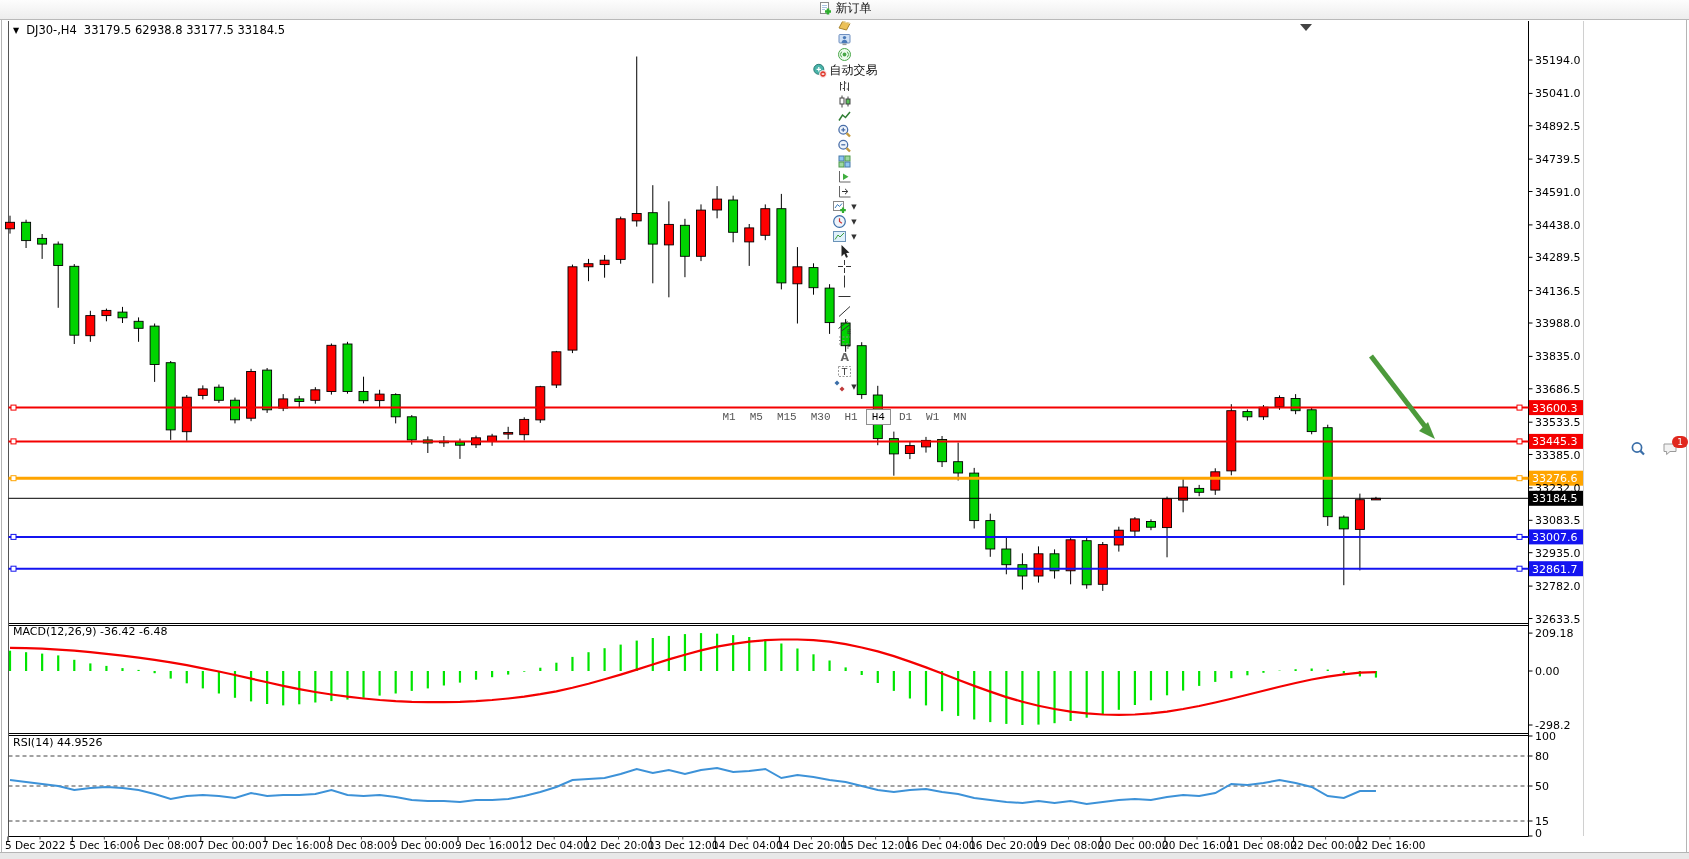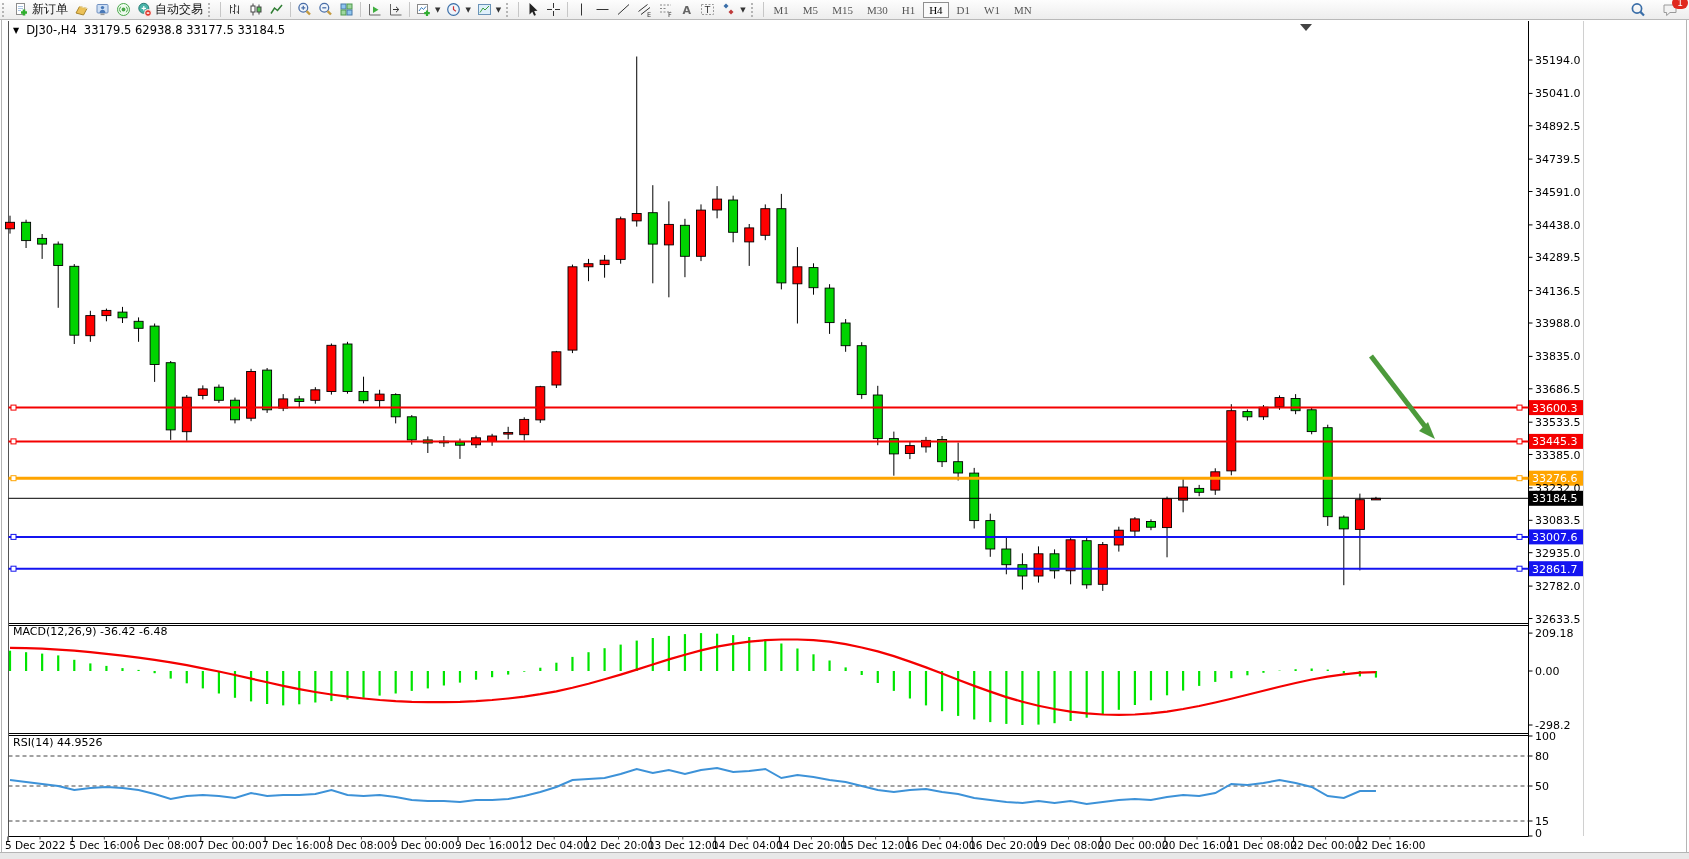--- a/index.html
+++ b/index.html
@@ -1,29 +1,29 @@
 <!DOCTYPE html>
 <html><head>
 <meta charset="utf-8">
 <style>
   html,body{margin:0;padding:0;background:#fff;}
   #app{position:relative;width:1689px;height:859px;overflow:hidden;background:#fff;
        font-family:"DejaVu Sans",sans-serif;}
   
   #toolbar{position:absolute;left:0;top:0;width:1689px;height:19px;
     background:linear-gradient(#fdfdfd,#ededed);display:flex;align-items:center;
-    border-bottom:1px solid #b9b9b9;z-index:5;}
+    border-bottom:1px solid #b9b9b9;z-index:5;flex-direction:column;}
   .grip{width:5px;height:14px;margin:0 2px;border-left:2px dotted #b5b5b5;}
   .sep{width:1px;height:15px;background:#c7c7c7;margin:0 3px;}
   .tb{display:flex;align-items:center;gap:3px;height:17px;padding:0 3px;border:none;
       background:transparent;font-family:"DejaVu Sans",sans-serif;font-size:12px;color:#111;}
   .tb svg{display:block;}
   .dd{font-size:7px;color:#333;margin-left:1px;}
-  .tf{height:16px;margin:4px 1px;padding:0 5px;border:1px solid transparent;background:transparent;
-      font-family:Liberation Serif, serif;font-size:11px;color:#555;}
+  .tf{height:16px;margin:15px 1px;padding:0 5px;border:1px solid transparent;background:transparent;
+      font-family:Liberation Mono, monospace;font-size:11px;color:#555;}
   .tf.active{border:1px solid #8f8f8f;background:#fafafa;color:#000;}
   #tb-right{margin-left:auto;display:flex;align-items:center;margin-right:8px;gap:10px;}
   .chatwrap{position:relative;}
   .badge{position:absolute;top:-4px;right:-7px;min-width:12px;height:12px;border-radius:7px;
     background:#e0281e;color:#fff;font-size:9px;line-height:12px;text-align:center;padding:0 2px;}
   
   #charttitle{position:absolute;left:13px;top:23px;z-index:4;display:flex;align-items:center;
     gap:7px;font-size:11.5px;color:#000;}
   #charttitle .tri{font-size:8px;color:#000;}
   svg text{font-family:"DejaVu Sans",sans-serif;}

